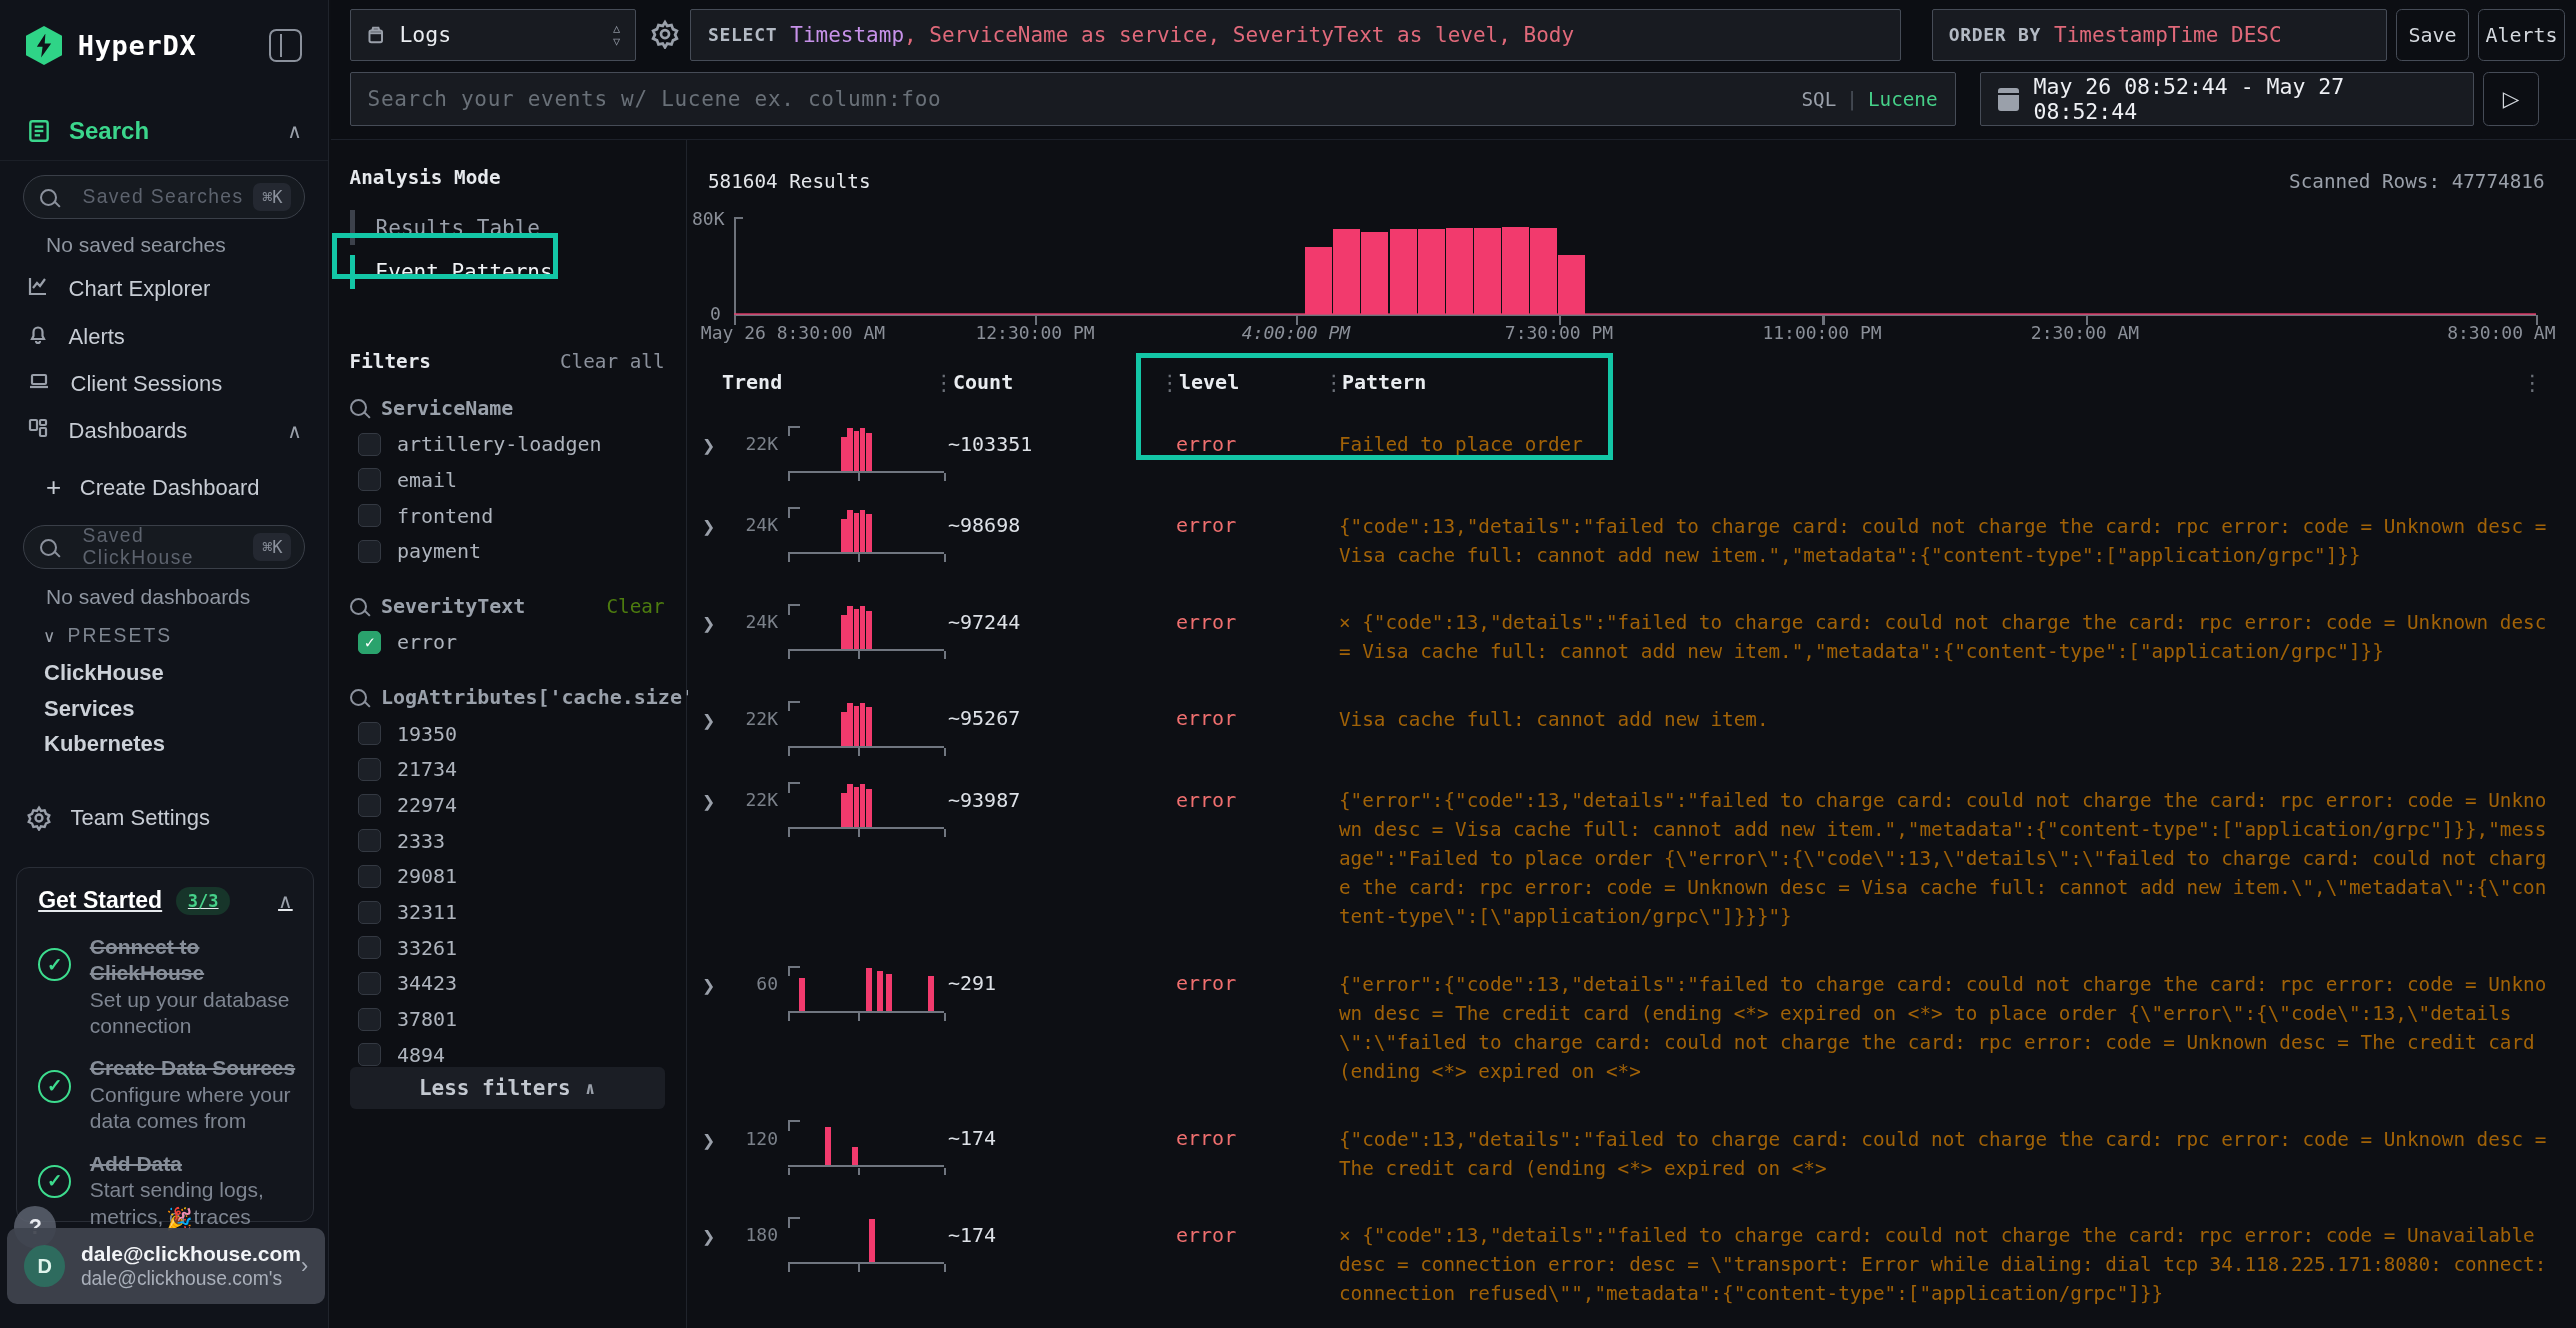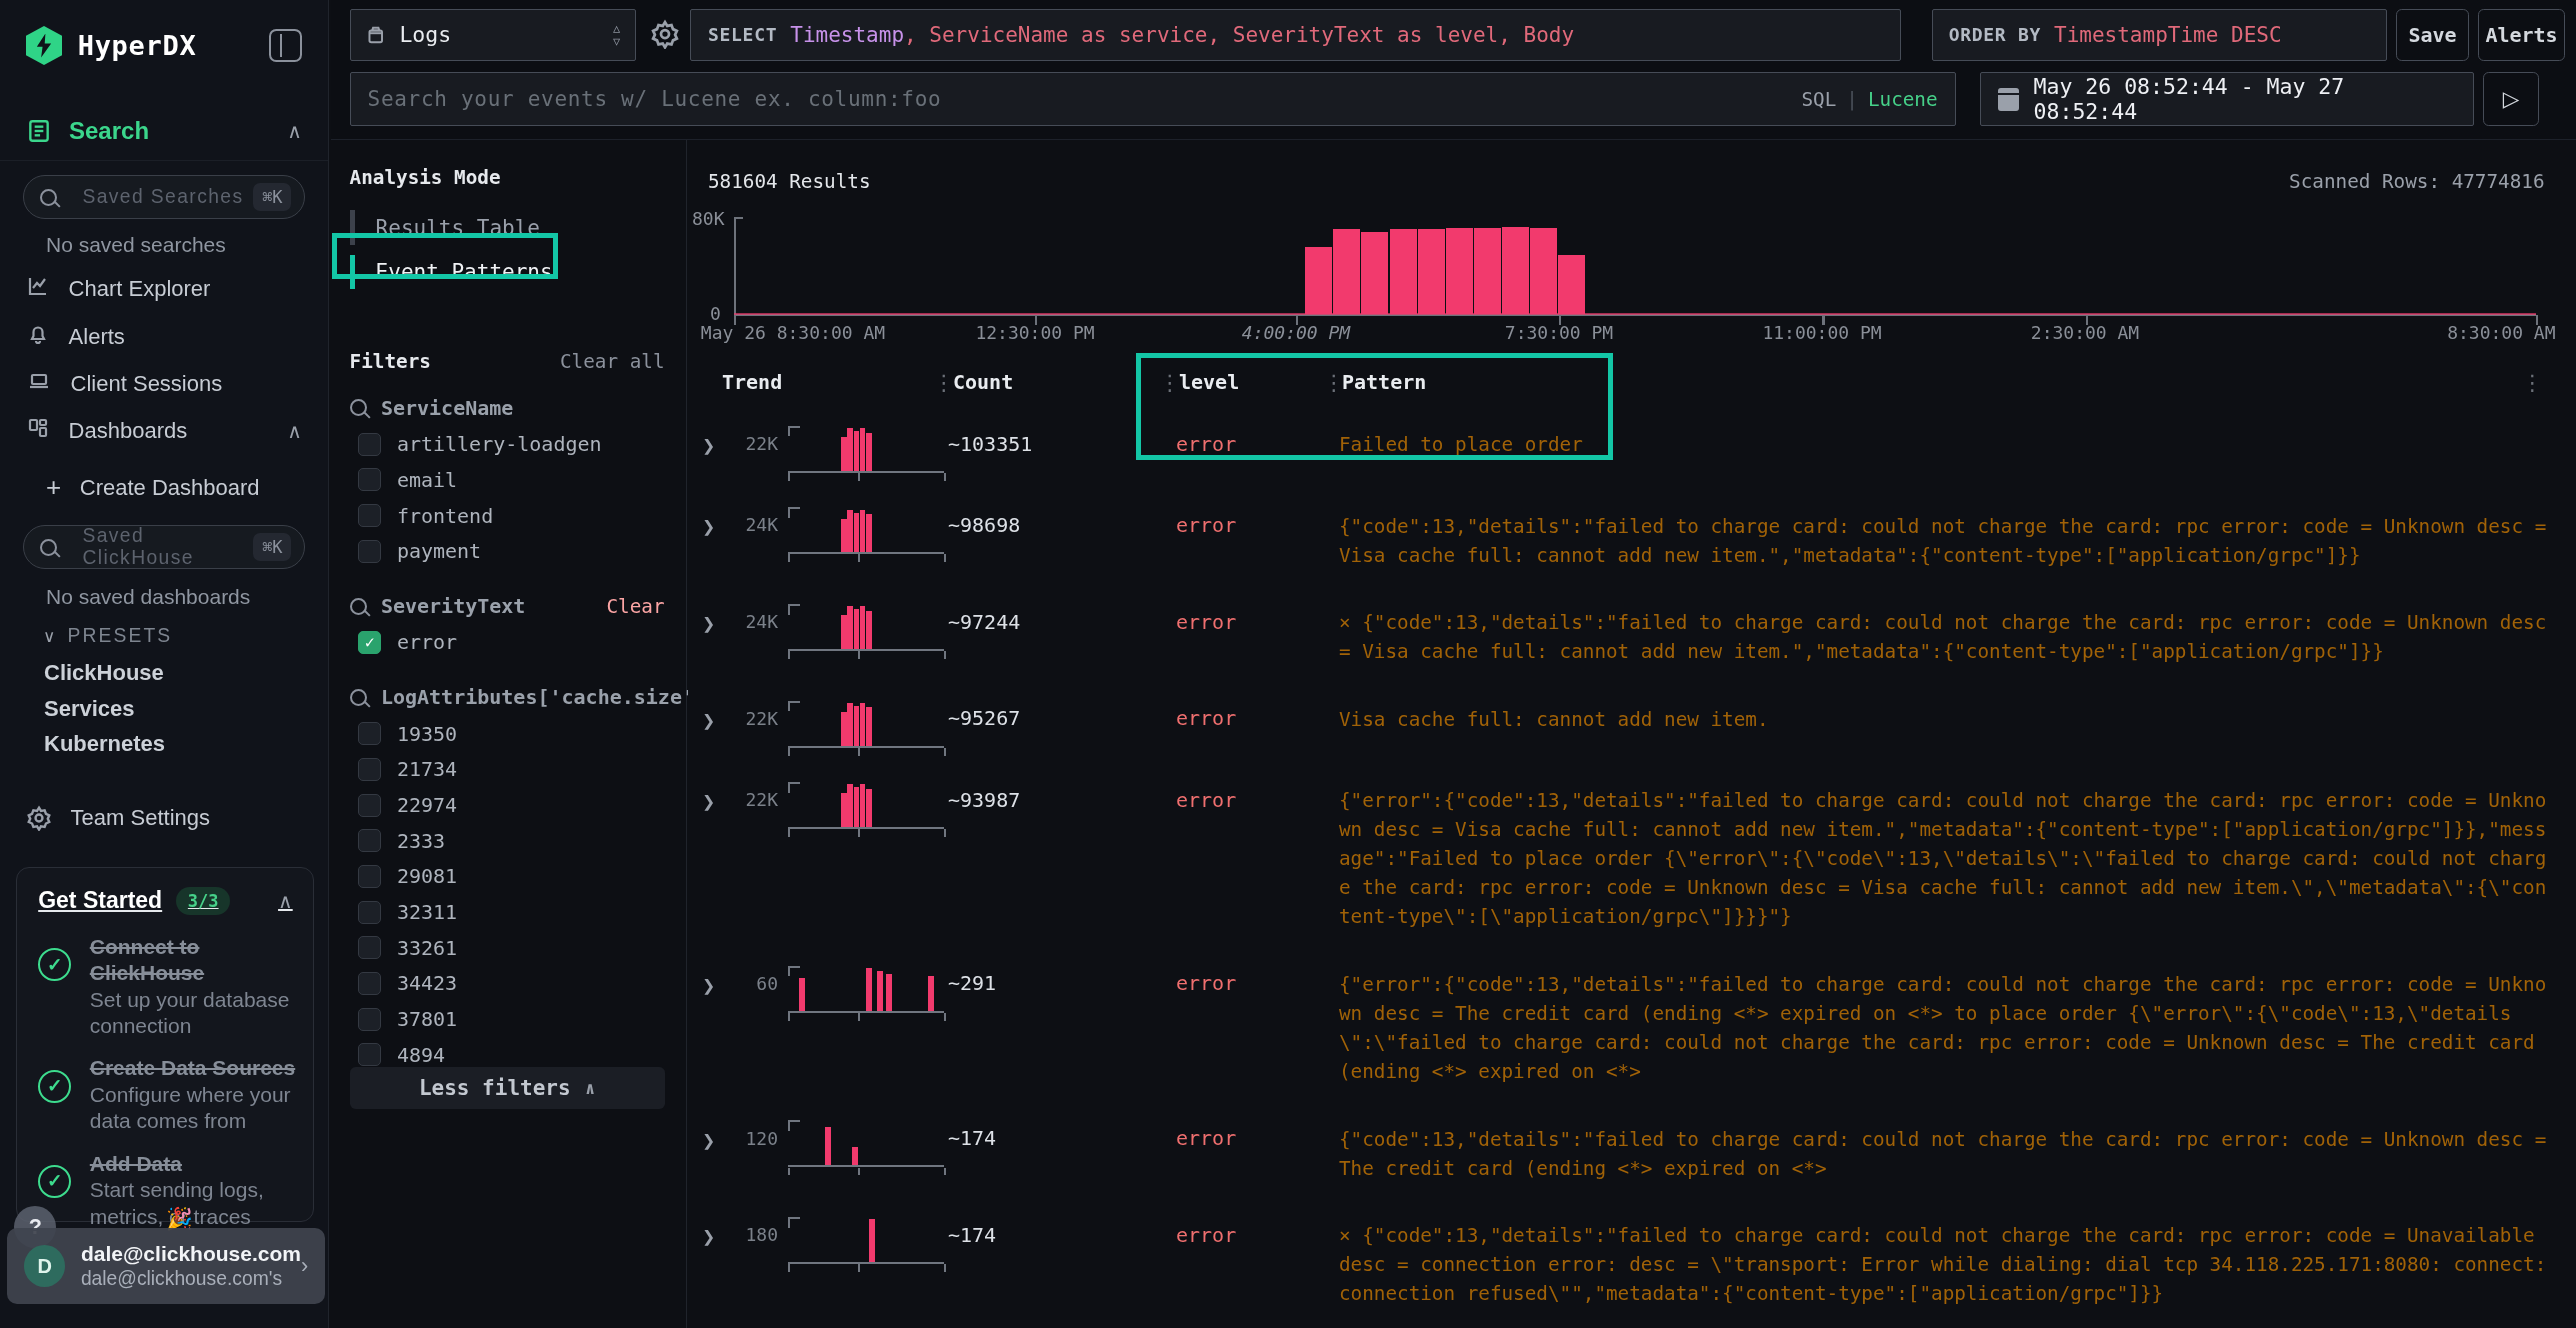--- a/index.html
+++ b/index.html
@@ -53,21 +53,21 @@
   .box { border:1.4px solid #464c57; border-radius:2px; background:#181b21; display:flex; align-items:center; }
   .src-select { position:absolute; left:18.6px; top:8.6px; width:286px; height:52px; padding:0 14.3px; }
   .src-select .t { color:#e9ecf0; font-size:21.5px; margin-left:13px; font-family:"DejaVu Sans Mono",monospace; }
   .updown { margin-left:auto; color:#8b919c; font-size:14.3px; line-height:13px; text-align:center; }
   .gear-wrap { position:absolute; left:319px; top:18.6px; color:#9aa0aa; }
   .q-input { position:absolute; left:359px; top:8.6px; width:1211px; height:52px; padding:0 17px; font-family:"DejaVu Sans Mono",monospace; font-size:21px; white-space:nowrap; overflow:hidden; }
   .kw { color:#b3bac4; font-weight:bold; font-size:18px; letter-spacing:0.7px; margin-right:13px; }
   .tok-purple { color:#c792ea; }
   .tok-pink { color:#e0697a; }
   .ob-input { position:absolute; left:1601px; top:8.6px; width:455px; height:52px; padding:0 15.7px; font-family:"DejaVu Sans Mono",monospace; font-size:21px; white-space:nowrap; overflow:hidden; }
-  .top-btn { position:absolute; top:8.6px; height:52px; border:1.4px solid #464c57; border-radius:5.7px; background:transparent; color:#d4d8de; font-family:"DejaVu Sans Mono",monospace; font-size:20px; font-weight:bold; display:flex; align-items:center; justify-content:center; }
+  .top-btn { position:absolute; top:8.6px; height:52px; border:1.4px solid #464c57; border-radius:5.7px; background:transparent; color:#d4d8de; font-family:"DejaVu Sans Mono",monospace; font-size:20px; font-weight:normal; display:flex; align-items:center; justify-content:center; }
   .btn-save { left:2065px; width:73px; }
   .btn-alerts { left:2147px; width:87px; }
 
   .search-input { position:absolute; left:18.6px; top:72px; width:1606px; height:54px; padding:0 17px; }
   .search-ph { color:#697078; font-size:21px; font-family:"DejaVu Sans Mono",monospace; letter-spacing:0.7px; }
   .lang-toggle { margin-left:auto; font-family:"DejaVu Sans Mono",monospace; font-size:19.3px; }
   .lang-sql { color:#9aa0aa; } .lang-sep { color:#4a505a; margin:0 10px; } .lang-lucene { color:#46d189; }
   .date-box { position:absolute; left:1649px; top:72px; width:494px; height:54px; padding:0 17px; }
   .date-box .dt { color:#eef0f4; font-size:21.5px; font-family:"DejaVu Sans Mono",monospace; margin-left:14.3px; }
   .cal { width:21.5px; height:23px; background:#9aa0aa; border-radius:2.9px; position:relative; }
@@ -81,21 +81,21 @@
   .amode-opt { display:flex; align-items:center; height:37px; margin-bottom:7.2px; position:relative; padding-left:26px; font-size:21px; color:#9aa0ab; }
   .amode-opt .bar { position:absolute; left:0; top:1.4px; bottom:1.4px; width:5px; background:#3c414b; }
   .amode-opt.active { color:#f0f2f5; }
   .amode-opt.active .bar { background:#13c6a6; }
   .filters-head { position:absolute; left:18.6px; right:21.5px; top:210px; display:flex; font-size:19.3px; }
   .filters-title { font-weight:bold; color:#e6e9ed; }
   .clear-all { margin-left:auto; color:#8b919c; }
   .fgroups { position:absolute; left:18.6px; right:21.5px; top:252px; }
   .fgroup { margin-bottom:24px; }
   .fg-head { display:flex; align-items:center; height:31.5px; color:#9aa1ab; font-size:20px; font-weight:bold; }
-  .fg-head .fg-clear { margin-left:auto; font-weight:normal; color:#fca5a5; font-size:19.3px;text-align:center; }
+  .fg-head .fg-clear { margin-left:auto; font-weight:normal; color:#4d7c0f; font-size:19.3px;text-align:center; }
   .fg-opt { display:flex; align-items:center; height:30px; margin:5.7px 0; font-size:20px; color:#aeb4bd; }
   .cbox { width:23px; height:23px; border-radius:5px; background:#1c2027; border:1.4px solid #343942; margin:0 15.7px 0 8.6px; flex:0 0 auto; }
   .cbox.on { background:#2aa36d; border-color:#2aa36d; color:#fff; font-size:16.5px; font-weight:bold; display:flex; align-items:center; justify-content:center; }
   .show-more { display:flex; align-items:center; color:#8b919c; font-size:20px; height:31.5px; }
   .less-btn { position:absolute; left:18.6px; right:21.5px; top:927px; height:42px; background:#1b1e25; border-radius:5.7px; display:flex; align-items:center; justify-content:center; color:#c3c8d0; font-size:21px; font-weight:bold; }
   .mag { width:17px; height:17px; border:2.1px solid #8b919c; border-radius:50%; position:relative; margin-right:14.3px; flex:0 0 auto; }
   .mag::after { content:""; position:absolute; width:7.9px; height:2.1px; background:#8b919c; transform:rotate(45deg); right:-6.4px; bottom:-1.4px; }
 
   
   .main { position:absolute; left:688px; top:140px; right:0; bottom:0; background:#0d0f14; font-family:"DejaVu Sans Mono",monospace; }

